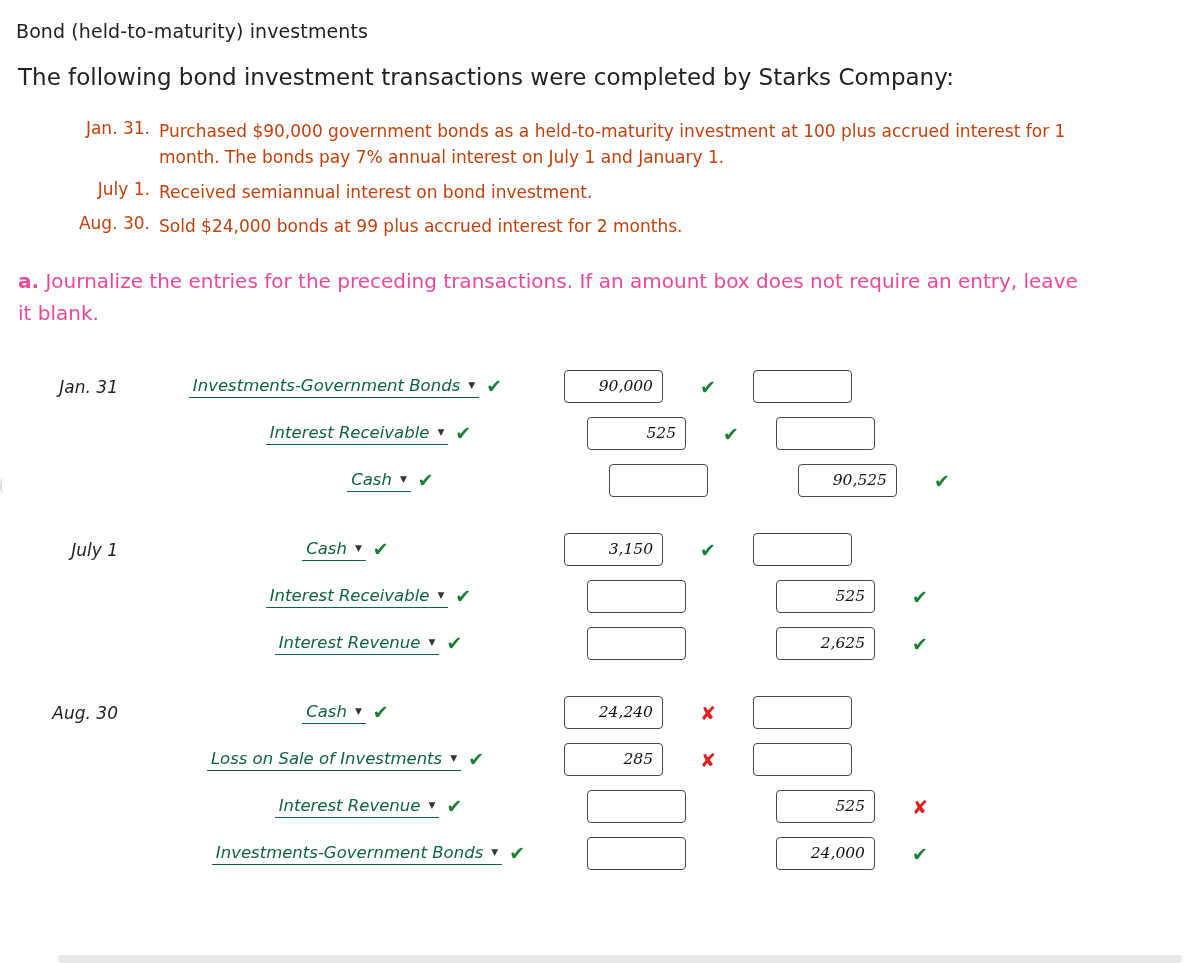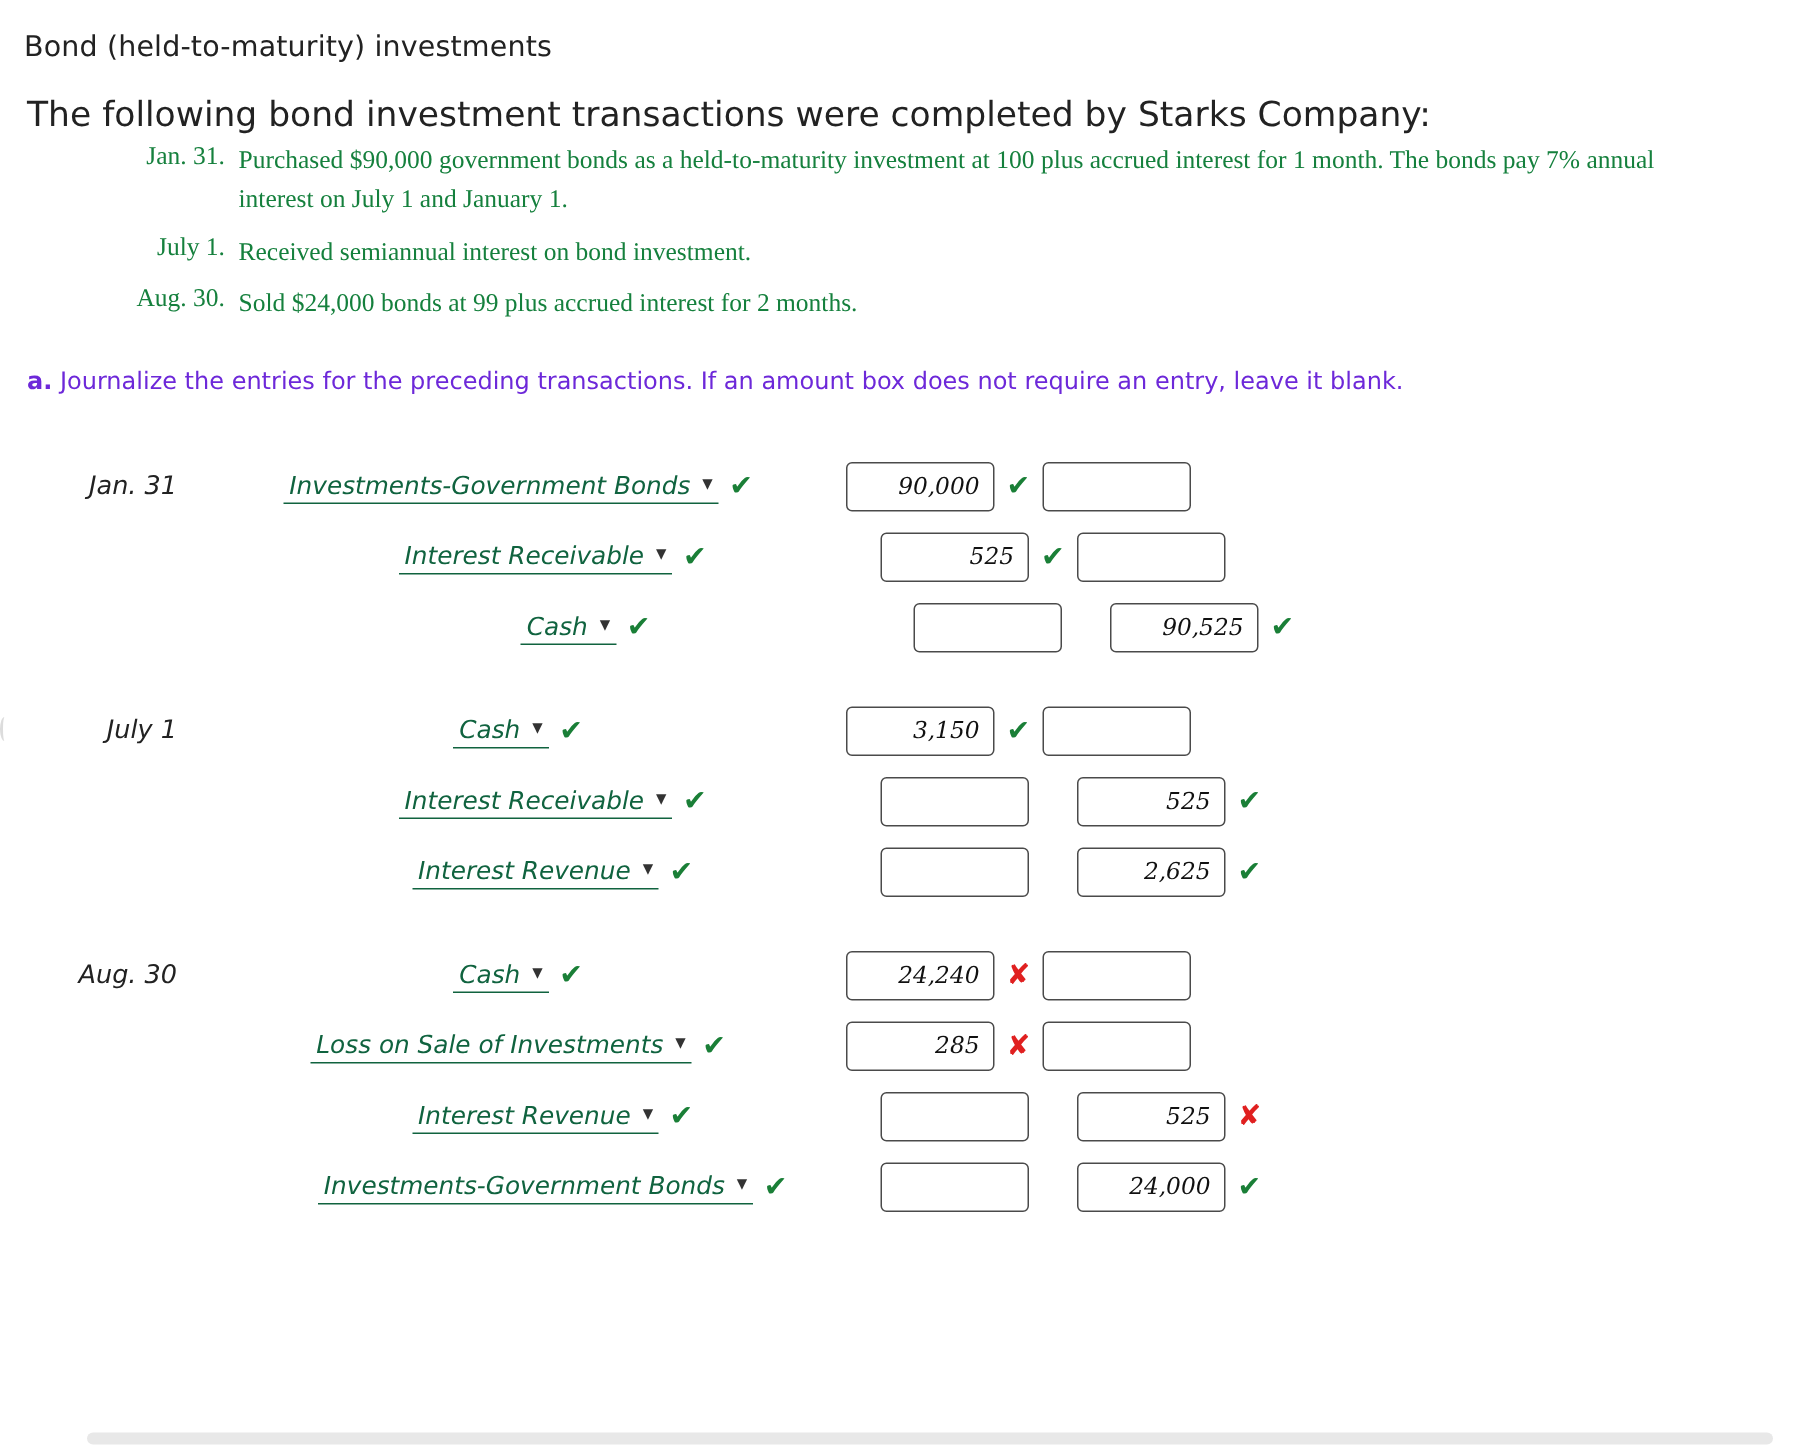--- a/index.html
+++ b/index.html
@@ -37,45 +37,44 @@
     color: #222222;
     padding: 20px 0 0 16px;
     letter-spacing: 0.1px;
   }
   .intro {
     font-size: 23px;
     color: #222222;
     padding: 22px 0 0 18px;
   }
   .txn-list {
-    margin-top: 4px;
+    margin-top: 28px;
     font-size: 17px;
-    color: #15803d;
-    font-family: Liberation Serif, serif;
+    color: #c2410c;
   }
   .txn-row {
     display: flex;
     align-items: flex-start;
     margin-bottom: 8px;
   }
   .txn-date {
     width: 150px;
     text-align: right;
     padding-right: 9px;
     flex: none;
     white-space: nowrap;
   }
   .txn-desc {
     max-width: 1030px;
     line-height: 1.55;
   }
   .req {
     margin-top: 26px;
-    font-size: 16px;
-    color: #6d28d9;
+    font-size: 20px;
+    color: #ec4899;
     padding: 0 20px 0 18px;
     line-height: 1.6;
   }
   .req b { font-weight: bold; }
 
   .journal {
     margin-top: 34px;
     position: relative;
     font-style: italic;
   }
@@ -145,21 +144,21 @@
     padding-right: 9px;
     font-family: "DejaVu Serif", serif;
     font-size: 15.5px;
     color: #111111;
     line-height: 31px;
     flex: none;
   }
   .debit-col { margin-left: 0px; }
   .gap-mark { width: 32px; flex: none; text-align: center; font-size: 19px; font-weight: bold; }
 
-  .col-debit-wrap { display: flex; align-items: center; }
+  .col-debit-wrap { display: flex; align-items: center; gap: 29px; }
   .bottom-bar {
     position: absolute;
     left: 58px;
     top: 955px;
     width: 1124px;
     height: 8px;
     background: #e8e8e8;
     border-radius: 4px;
   }
 </style>

